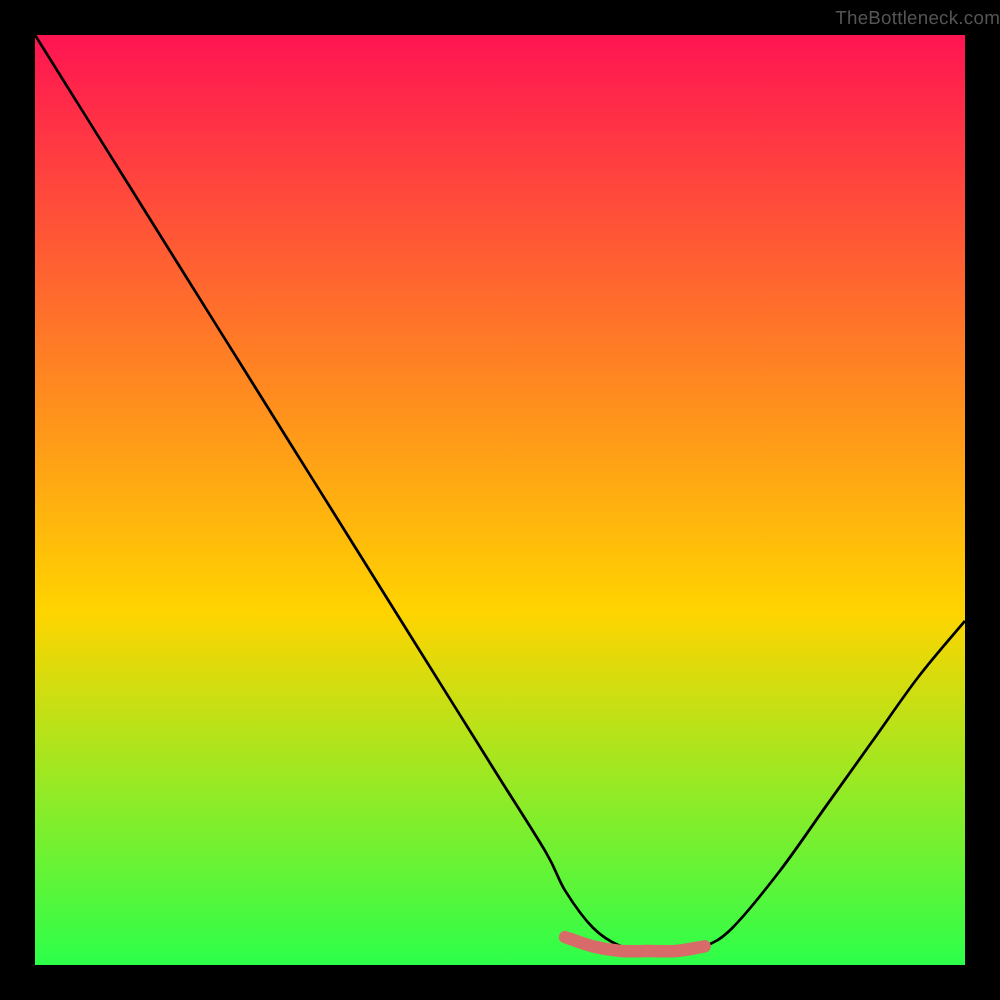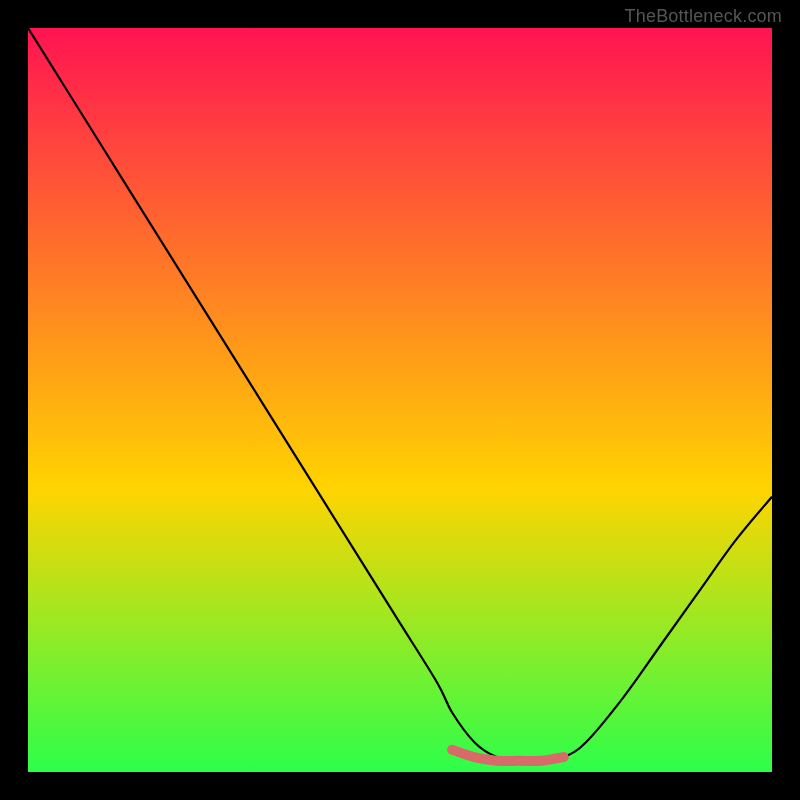--- a/index.html
+++ b/index.html
@@ -7,23 +7,23 @@
     padding: 0;
     width: 800px;
     height: 800px;
     background: #000;
     position: relative;
     font-family: Arial, Helvetica, sans-serif;
   }
   .watermark {
     position: absolute;
     top: 6px;
-    right: 18px;
+    right: 0;
     color: #555;
-    font-size: 18px;
+    font-size: 15px;
     font-weight: 500;
     z-index: 10;
     letter-spacing: 0.2px;
     margin-left: 33px;
   }
   .plot {
     position: absolute;
     top: 28px;
     left: 28px;
     width: 744px;

